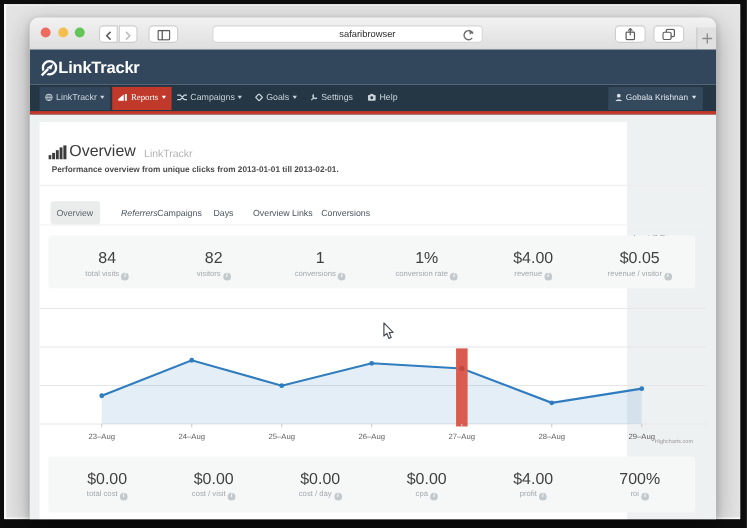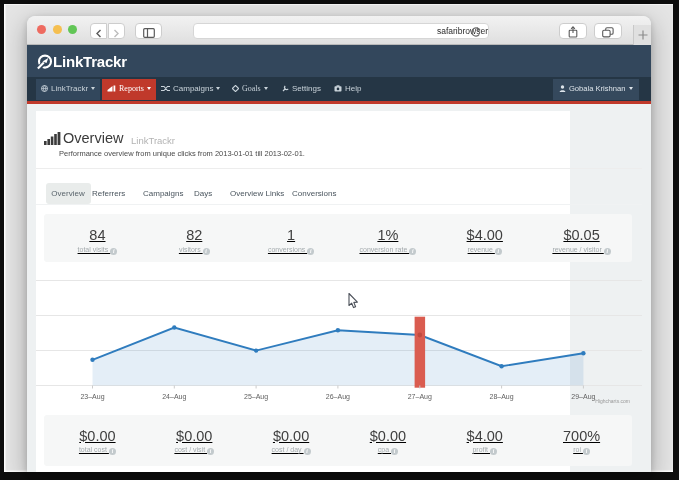--- a/index.html
+++ b/index.html
@@ -19,23 +19,23 @@
 .l-red { left:10px; background:#ee6b60; }
 .l-yel { left:25.5px; background:#f5bf50; }
 .l-grn { left:41px; background:#62c656; }
 .tbtn { position:absolute; top:7px; height:16px; background:#ffffff; border:1px solid #cdcdcd;
   border-radius:4px; color:#5a5a5a; text-align:center; }
 .b-back { left:63px; width:17px; border-radius:4px 0 0 4px; }
 .b-fwd  { left:81px; width:17px; border-radius:0 4px 4px 0; color:#bcbcbc; }
 .b-side { left:108px; width:27px; }
 .b-share{ left:532px; width:28px; }
 .b-tabs { left:567px; width:28px; }
-.addr { position:absolute; left:166px; top:6.5px; width:296px; height:16px; background:#ffffff;
+.addr { position:absolute; left:166px; top:6.5px; width:246px; height:16px; background:#ffffff;
   border:1px solid #d6d6d6; border-radius:4px; font-size:8.5px; color:#2a2a2a;
-  text-align:right; line-height:14.5px;padding-left:36px; }
+  text-align:center; line-height:14.5px;padding-left:36px; }
 .reload { position:absolute; right:6px; top:2px; }
 .plusarea { position:absolute; right:0; top:9px; width:18px; height:20px; background:#e0e0e0;
   border-left:1px solid #c8c8c8; }
 .plus { position:absolute; left:4px; top:5px; }
 .chev { display:inline-block; margin-top:3px; }
 
 
 .hdr { position:absolute; left:0; top:29px; width:624px; height:32px; background:#33475c; }
 .logo { position:absolute; left:9.5px; top:9px; }
 .logotext { position:absolute; left:26px; top:8px; color:#ffffff; font-size:15px; font-weight:bold; letter-spacing:-0.2px; }
@@ -51,34 +51,34 @@
 .caret { display:inline-block; width:0; height:0; border-left:2.5px solid transparent;
   border-right:2.5px solid transparent; border-top:3px solid currentColor;
   vertical-align:1px; margin-left:3px; }
 .nico { display:inline-block; vertical-align:-1px; margin-right:3px; }
 
 
 .card { position:absolute; left:9px; top:95px; width:534px; height:361px; background:#ffffff; }
 .ovw-icon { position:absolute; left:8px; top:21px; }
 .ovw { position:absolute; left:27px; top:19px; font-size:14.5px; color:#3b3b3b; }
 .ovw-sub { position:absolute; left:95px; top:24px; font-size:9.5px; color:#b3b3b3; }
-.desc { position:absolute; left:23px; top:37.5px; font-size:7.5px; color:#4a4a4a; }
+.desc { position:absolute; left:11px; top:37.5px; font-size:7.5px; color:#4a4a4a;font-weight:bold; }
 .div1 { position:absolute; left:0px; top:57px; width:606px; height:1px; background:#ededed; }
 
 
 .tabs { position:absolute; left:0; top:72px; width:606px; height:22px;
   border-bottom:1px solid #f0f2f3; font-size:8px; color:#4a555e; }
 .tab { position:absolute; top:0; height:21px; line-height:21px; }
 .tab-active { left:9.5px; width:45px; background:#e9eceb; border-radius:3px; text-align:center; color:#5a646c; }
 .last7 { position:absolute; right:17px; top:0; height:21px; line-height:21px; font-size:8px; color:#32404b;margin-top:23px; }
 .last7 .caret { border-top-color:#3a9bd5; }
 
 
 .statbox { position:absolute; left:8px; width:588px; height:48px; background:#f6f7f7; border-radius:3px;
-  display:flex; padding:0 2px 0 5px;text-decoration:underline; }
+  display:flex; padding:0 2px 0 5px; }
 .sb-top { top:103px; }
 .sb-bot { top:303.5px; height:51px; border-radius:3px; }
 .stat { flex:1; text-align:center; padding-top:14px; }
 .stat .v { font-size:14.5px; line-height:14.5px; color:#3f3f3f; }
 .stat .l { font-size:7px; color:#a3aaad; margin-top:3px; }
 .info { display:inline-block; width:7px; height:7px; border-radius:50%; background:#c3cacd;
   color:#ffffff; font-size:5.5px; line-height:7px; text-align:center; vertical-align:-1px;
   font-weight:bold; font-family:"Liberation Serif", serif; font-style:italic; }
 
 
@@ -141,21 +141,21 @@
     <div class="nav-item nav-lt" style="left:9px;"><svg class="nico" width="7" height="7" viewBox="0 0 7 7">
           <circle cx="3.5" cy="3.5" r="3" fill="none" stroke="#c9d3da" stroke-width="0.9"></circle>
           <path d="M0.5 3.5 H6.5 M3.5 0.5 C2 2 2 5 3.5 6.5 M3.5 0.5 C5 2 5 5 3.5 6.5" fill="none" stroke="#c9d3da" stroke-width="0.7"></path>
         </svg>LinkTrackr<span class="caret"></span></div>
     <div class="nav-item nav-red" style="left:75px;"><svg class="nico" width="9" height="7" viewBox="0 0 9 7">
           <path d="M0.5 6.5 L0.5 5 L5.5 1 L5.5 6.5 Z M6.5 6.5 L6.5 0.5 L8.3 0.5 L8.3 6.5 Z" fill="#fff"></path>
         </svg>Reports<span class="caret"></span></div>
     <div class="nav-item" style="left:129px;"><svg class="nico" width="9" height="7" viewBox="0 0 9 7">
           <path d="M0 1.5 H3 L6.5 5.5 H9 M0 5.5 H3 L6.5 1.5 H9" fill="none" stroke="#c9d3da" stroke-width="1.1"></path>
         </svg>Campaigns<span class="caret"></span></div>
-    <div class="nav-item" style="left:200px;font-family:Liberation Serif, serif;"><svg class="nico" width="7" height="7" viewBox="0 0 7 7">
+    <div class="nav-item" style="left:200px;"><svg class="nico" width="7" height="7" viewBox="0 0 7 7">
           <rect x="1.3" y="1.3" width="4.4" height="4.4" fill="none" stroke="#c9d3da" stroke-width="1.1" transform="rotate(45 3.5 3.5)"></rect>
         </svg>Goals<span class="caret"></span></div>
     <div class="nav-item" style="left:250px;"><svg class="nico" width="7" height="7" viewBox="0 0 7 7">
           <path d="M1 6 L3.5 3.5 M3.2 0.8 a2 2 0 1 0 3 3" fill="none" stroke="#c9d3da" stroke-width="1.2"></path>
         </svg>Settings</div>
     <div class="nav-item" style="left:302px;"><svg class="nico" width="8" height="7" viewBox="0 0 8 7">
           <rect x="0.5" y="1.3" width="7" height="5.2" rx="0.8" fill="#c9d3da"></rect>
           <rect x="2.5" y="0.3" width="3" height="1.5" fill="#c9d3da"></rect>
           <circle cx="4" cy="3.9" r="1.3" fill="#253645"></circle>
         </svg>Help</div>
@@ -173,21 +173,21 @@
       <rect x="10.2" y="2" width="2.6" height="11" fill="#3b3b3b"></rect>
       <rect x="13.6" y="0" width="2.8" height="13" fill="#3b3b3b"></rect>
     </svg>
     <div class="ovw">Overview</div>
     <div class="ovw-sub">LinkTrackr</div>
     <div class="desc">Performance overview from unique clicks from 2013-01-01 till 2013-02-01.</div>
     <div class="div1"></div>
 
     <div class="tabs">
       <div class="tab tab-active">Overview</div>
-      <div class="tab" style="left:56px;">Referrers</div>
+      <div class="tab" style="left:74px;font-style:italic;">Referrers</div>
       <div class="tab" style="left:107px;">Campaigns</div>
       <div class="tab" style="left:158px;">Days</div>
       <div class="tab" style="left:194px;">Overview Links</div>
       <div class="tab" style="left:256px;">Conversions</div>
       <div class="last7">Last 7 Days<span class="caret"></span></div>
     </div>
 
     <div class="statbox sb-top">
       <div class="stat">
           <div class="v">84</div>

